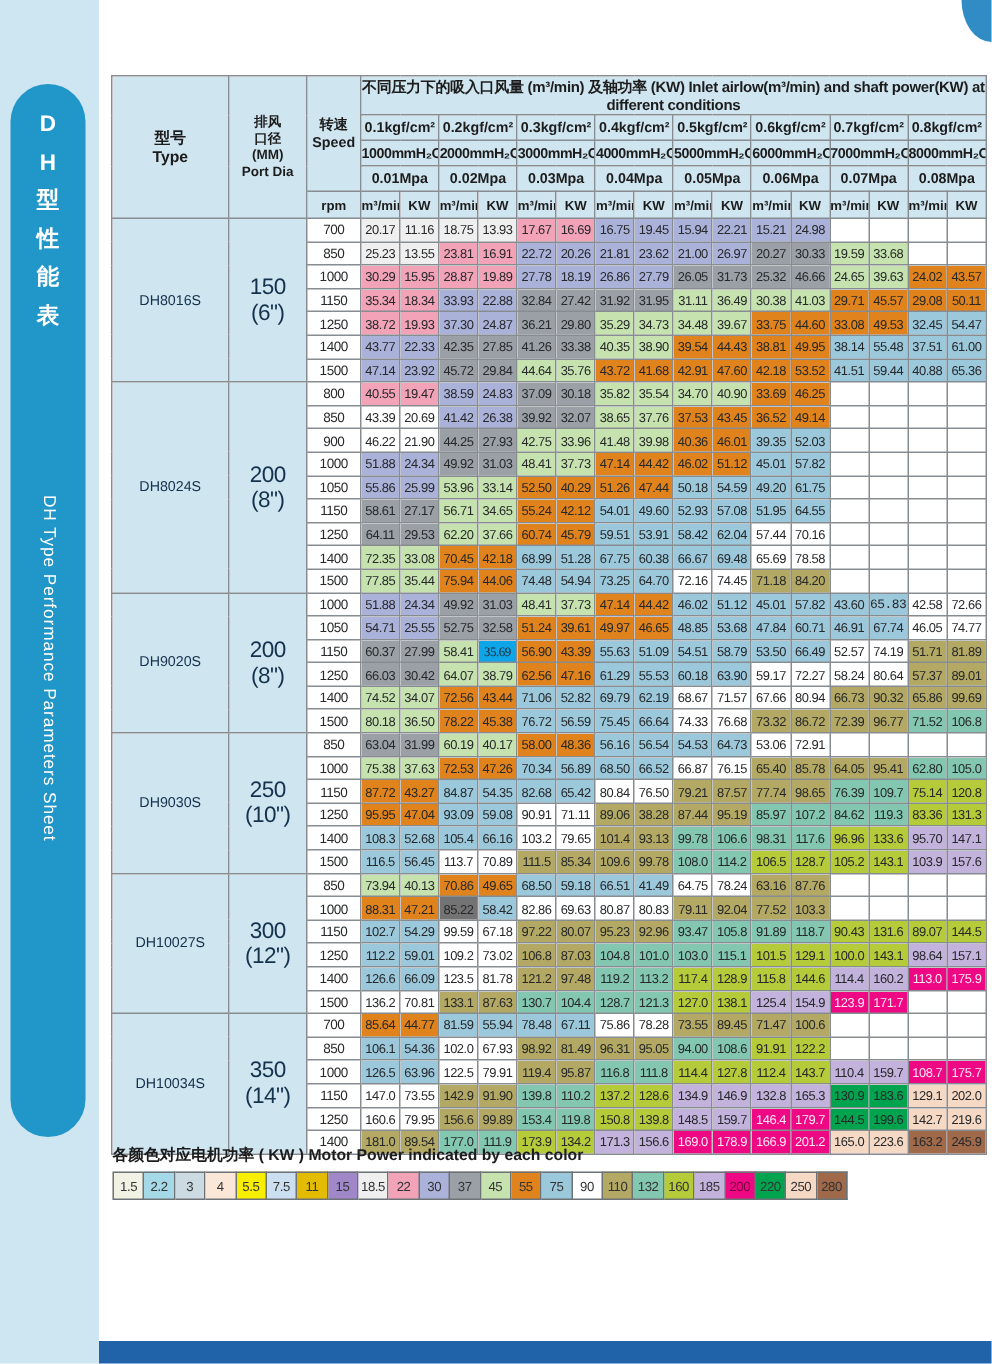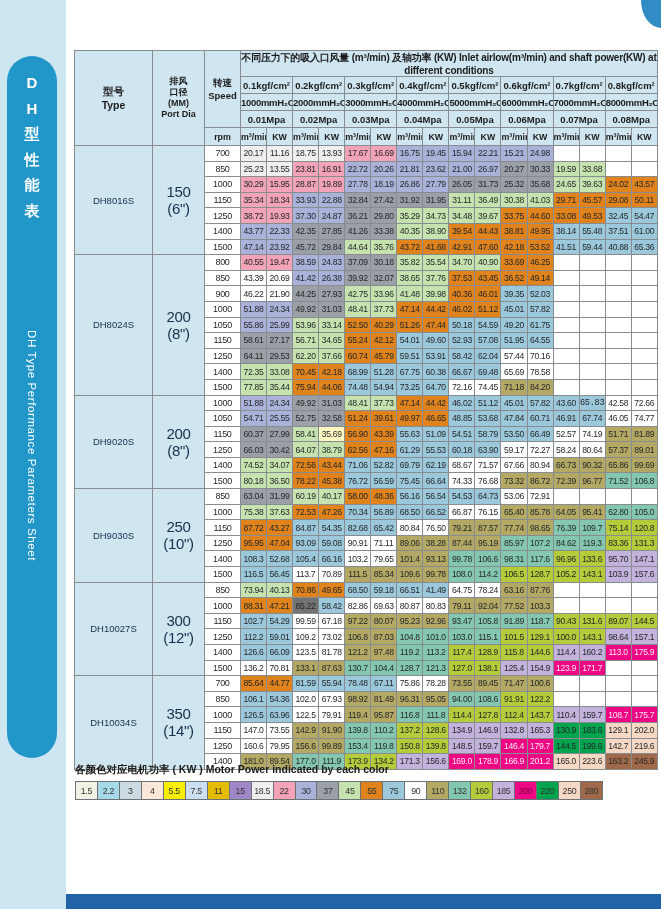--- a/index.html
+++ b/index.html
@@ -30,21 +30,21 @@
   .h-speed{font-size:9.5px;}
   tbody tr{height:15.6px;}
   tbody td{font-size:8.6px;letter-spacing:-0.3px;color:#26282a;white-space:nowrap;}
   td.model{background:#cfe5f0;font-size:9.5px;letter-spacing:0;color:#14324c;}
   td.port{background:#cfe5f0;font-size:15px;white-space:pre-line;color:#14324c;}
   td.rpm{background:#fff;font-size:9px;}
   td.empty{background:#fff;}
 
   
   .legend-title{position:absolute;left:75px;top:763px;font-size:10.5px;font-weight:bold;color:#1c1c1c;}
-  .legend-row{position:absolute;left:75px;top:781px;width:528px;display:flex;}
+  .legend-row{position:absolute;left:75px;top:781px;width:490px;display:flex;}
   .legend-box{flex:1;height:17px;border:1px solid #6d7277;border-left:none;display:flex;
               align-items:center;justify-content:center;font-size:8.8px;color:#333;letter-spacing:-0.3px;}
   .legend-box:first-child{border-left:1px solid #6d7277;}
 </style>
 </head>
 <body>
 
 <div class="side-strip"></div>
 <div class="side-pill">
   <div class="pill-cn" id="pill-cn">D
@@ -191,21 +191,21 @@
           <td style="background: rgb(242, 163, 184); color: rgb(38, 40, 42);">15.95</td>
           <td style="background: rgb(242, 163, 184); color: rgb(38, 40, 42);">28.87</td>
           <td style="background: rgb(242, 163, 184); color: rgb(38, 40, 42);">19.89</td>
           <td style="background: rgb(171, 178, 218); color: rgb(38, 40, 42);">27.78</td>
           <td style="background: rgb(171, 178, 218); color: rgb(38, 40, 42);">18.19</td>
           <td style="background: rgb(171, 178, 218); color: rgb(38, 40, 42);">26.86</td>
           <td style="background: rgb(171, 178, 218); color: rgb(38, 40, 42);">27.79</td>
           <td style="background: rgb(154, 160, 166); color: rgb(38, 40, 42);">26.05</td>
           <td style="background: rgb(154, 160, 166); color: rgb(38, 40, 42);">31.73</td>
           <td style="background: rgb(154, 160, 166); color: rgb(38, 40, 42);">25.32</td>
-          <td style="background: rgb(154, 160, 166); color: rgb(38, 40, 42);">35.68</td>
+          <td style="background: rgb(154, 160, 166); color: rgb(38, 40, 42);">46.66</td>
           <td style="background: rgb(198, 227, 175); color: rgb(38, 40, 42);">24.65</td>
           <td style="background: rgb(198, 227, 175); color: rgb(38, 40, 42);">39.63</td>
           <td style="background: rgb(224, 131, 28); color: rgb(38, 40, 42);">24.02</td>
           <td style="background: rgb(224, 131, 28); color: rgb(38, 40, 42);">43.57</td>
         </tr>
         <tr>
           <td class="rpm">1150</td>
           <td style="background: rgb(242, 163, 184); color: rgb(38, 40, 42);">35.34</td>
           <td style="background: rgb(242, 163, 184); color: rgb(38, 40, 42);">18.34</td>
           <td style="background: rgb(171, 178, 218); color: rgb(38, 40, 42);">33.93</td>
@@ -493,21 +493,21 @@
           <td style="background: rgb(156, 200, 220); color: rgb(38, 40, 42);">46.91</td>
           <td style="background: rgb(156, 200, 220); color: rgb(38, 40, 42);">67.74</td>
           <td style="background: rgb(255, 255, 255); color: rgb(38, 40, 42);">46.05</td>
           <td style="background: rgb(255, 255, 255); color: rgb(38, 40, 42);">74.77</td>
         </tr>
         <tr>
           <td class="rpm">1150</td>
           <td style="background: rgb(154, 160, 166); color: rgb(38, 40, 42);">60.37</td>
           <td style="background: rgb(154, 160, 166); color: rgb(38, 40, 42);">27.99</td>
           <td style="background: rgb(198, 227, 175); color: rgb(38, 40, 42);">58.41</td>
-          <td style="background: #fef9c3; color: rgb(38, 40, 42);">35.69</td>
+          <td style="background: #0ea5e9; color: rgb(38, 40, 42); font-family: Liberation Serif, serif;">35.69</td>
           <td style="background: rgb(224, 131, 28); color: rgb(38, 40, 42);">56.90</td>
           <td style="background: rgb(224, 131, 28); color: rgb(38, 40, 42);">43.39</td>
           <td style="background: rgb(156, 200, 220); color: rgb(38, 40, 42);">55.63</td>
           <td style="background: rgb(156, 200, 220); color: rgb(38, 40, 42);">51.09</td>
           <td style="background: rgb(156, 200, 220); color: rgb(38, 40, 42);">54.51</td>
           <td style="background: rgb(156, 200, 220); color: rgb(38, 40, 42);">58.79</td>
           <td style="background: rgb(156, 200, 220); color: rgb(38, 40, 42);">53.50</td>
           <td style="background: rgb(156, 200, 220); color: rgb(38, 40, 42);">66.49</td>
           <td style="background: rgb(255, 255, 255); color: rgb(38, 40, 42);">52.57</td>
           <td style="background: rgb(255, 255, 255); color: rgb(38, 40, 42);">74.19</td>

